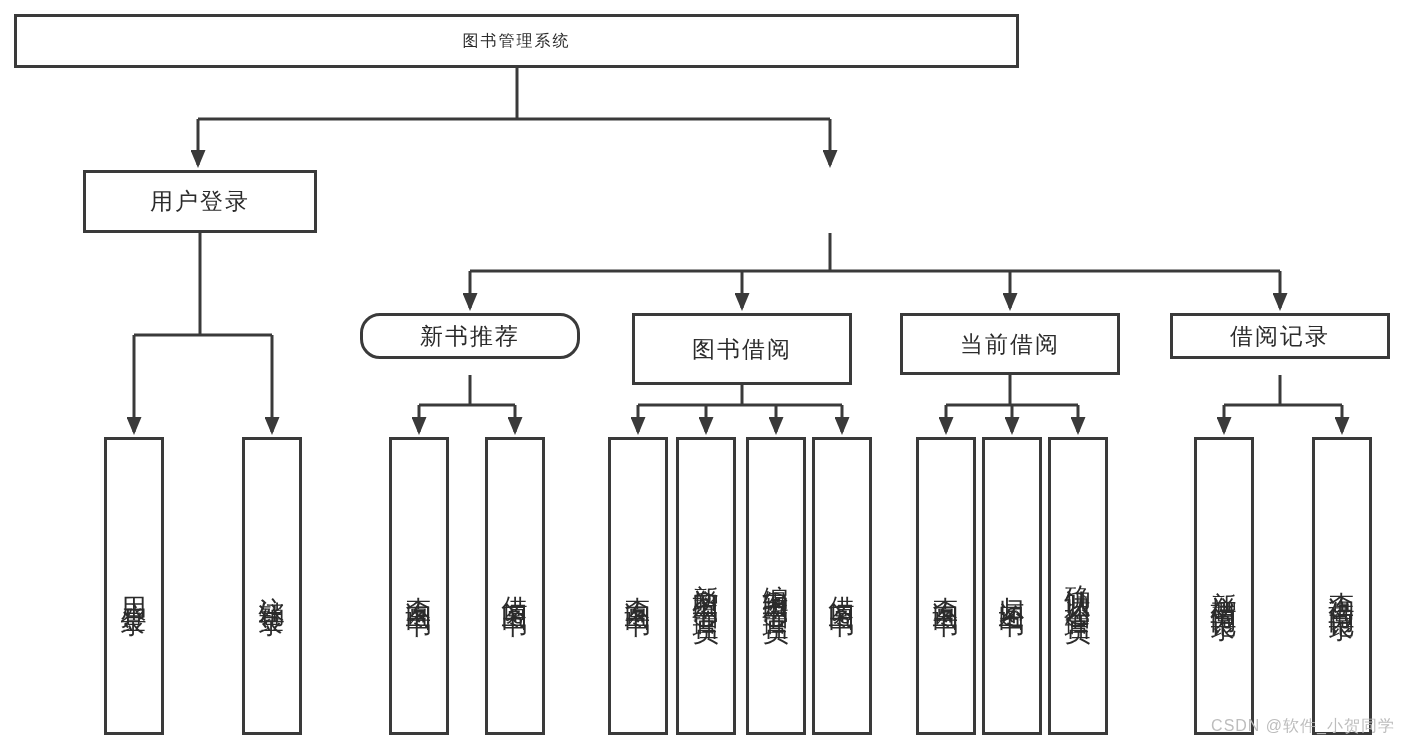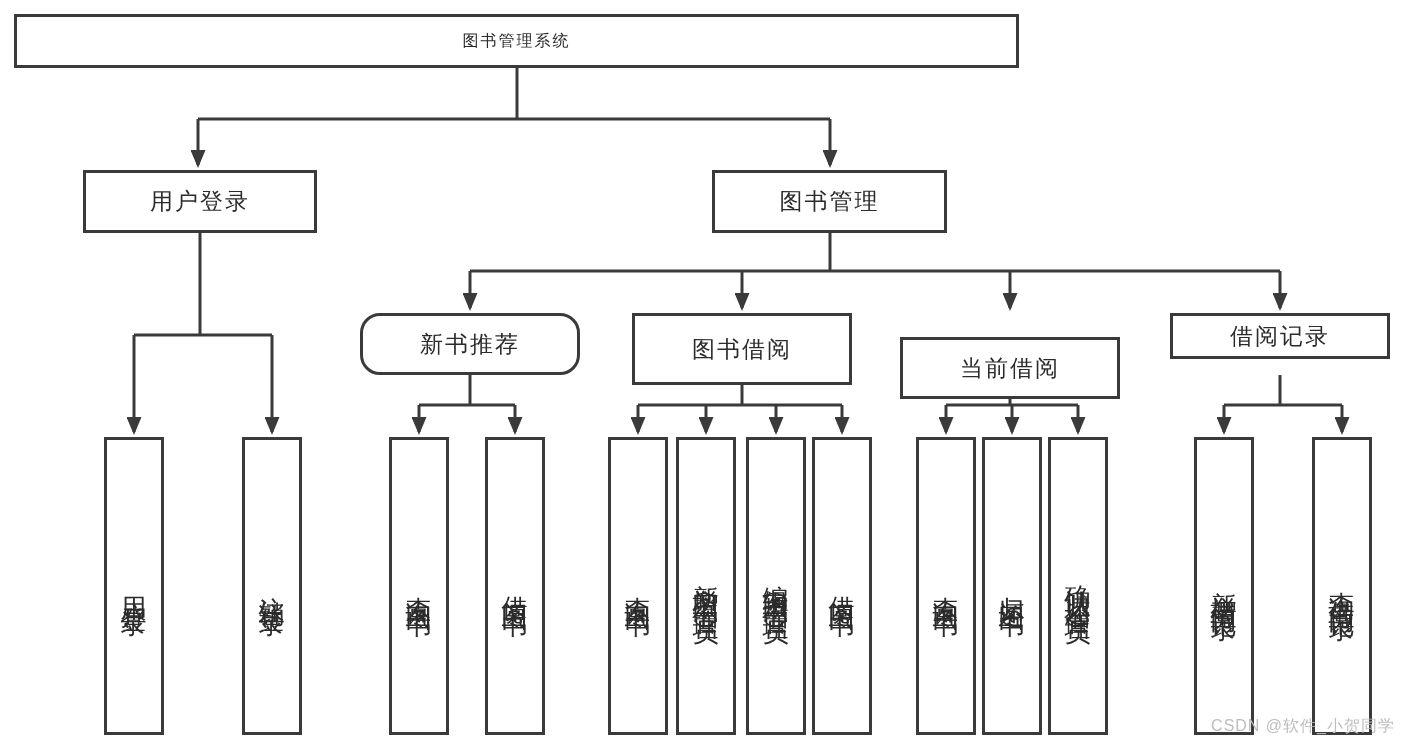--- a/index.html
+++ b/index.html
@@ -21,23 +21,23 @@
     display: flex;
     align-items: center;
     justify-content: center;
     color: #2b2b2b;
   }
   .hlabel { font-size: 23px; letter-spacing: 2px; white-space: nowrap; }
   #b-root  { left: 14px;  top: 14px;  width: 1005px; height: 54px; }
   #b-root .hlabel { font-size: 16px; }
   #b-login { left: 83px;  top: 170px; width: 234px; height: 63px; }
   #b-mgmt  { left: 712px; top: 170px; width: 235px; height: 63px; }
-  #b-new     { left: 360px;  top: 313px; width: 220px; height: 62px; border-radius: 20px; }
+  #b-new     { left: 360px;  top: 313px; width: 220px; height: 46px; border-radius: 20px; }
   #b-borrow  { left: 632px;  top: 313px; width: 220px; height: 72px; }
-  #b-current { left: 900px;  top: 313px; width: 220px; height: 62px; margin-top: 24px; }
+  #b-current { left: 900px;  top: 313px; width: 220px; height: 62px; }
   #b-records { left: 1170px; top: 313px; width: 220px; height: 46px; }
   .vbox { top: 437px; width: 60px; height: 298px; }
   .vlabel {
     writing-mode: vertical-rl;
     text-orientation: mixed;
     font-size: 26px;
     letter-spacing: 5px;
     line-height: 1;
     white-space: nowrap;
   }
@@ -117,23 +117,20 @@
     <line x1="1342" y1="405" x2="1342" y2="432" marker-end="url(#arw)"></line>
   </svg>
 
   <div class="box" id="b-root">
     <span class="hlabel">图书管理系统</span>
   </div>
 
   <div class="box" id="b-login">
     <span class="hlabel">用户登录</span>
   </div>
-  <div class="box" id="b-mgmt">
-    <span class="hlabel">图书管理</span>
-  </div>
 
   <div class="box" id="b-new">
     <span class="hlabel">新书推荐</span>
   </div>
   <div class="box" id="b-borrow">
     <span class="hlabel">图书借阅</span>
   </div>
   <div class="box" id="b-current">
     <span class="hlabel">当前借阅</span>
   </div>

